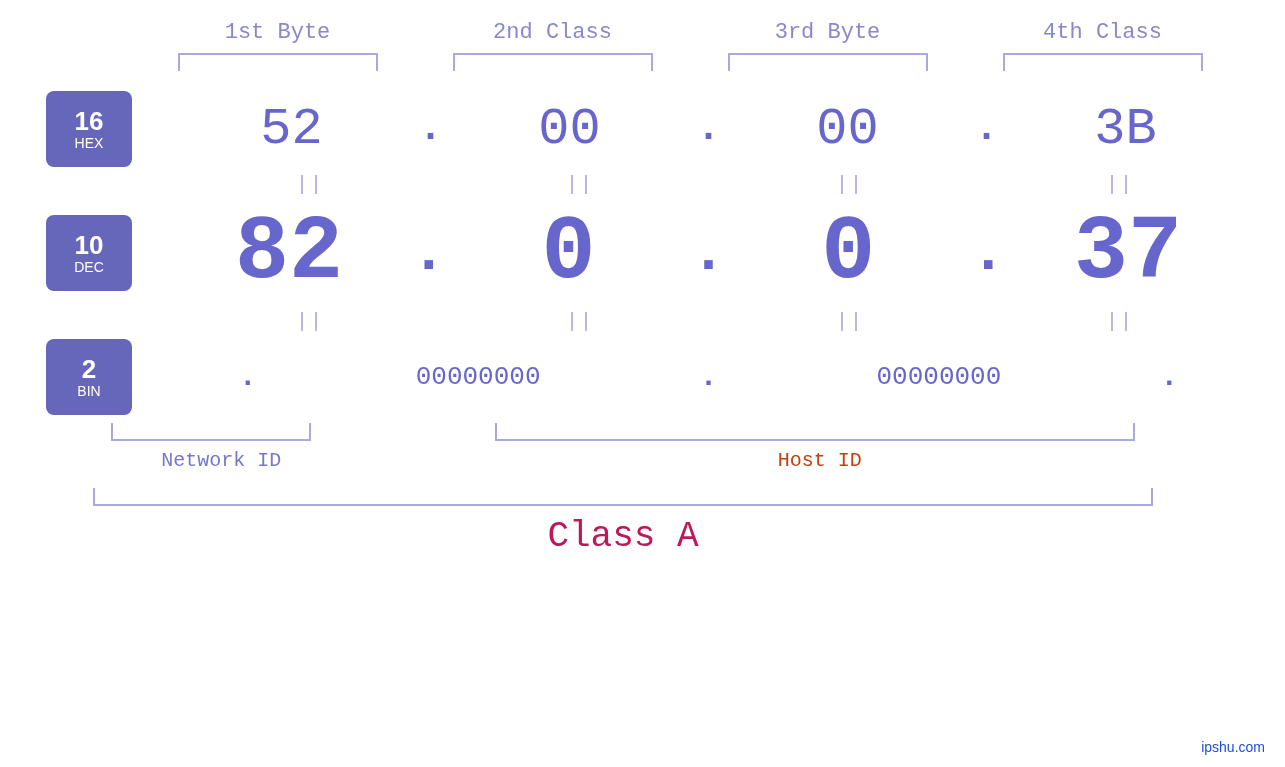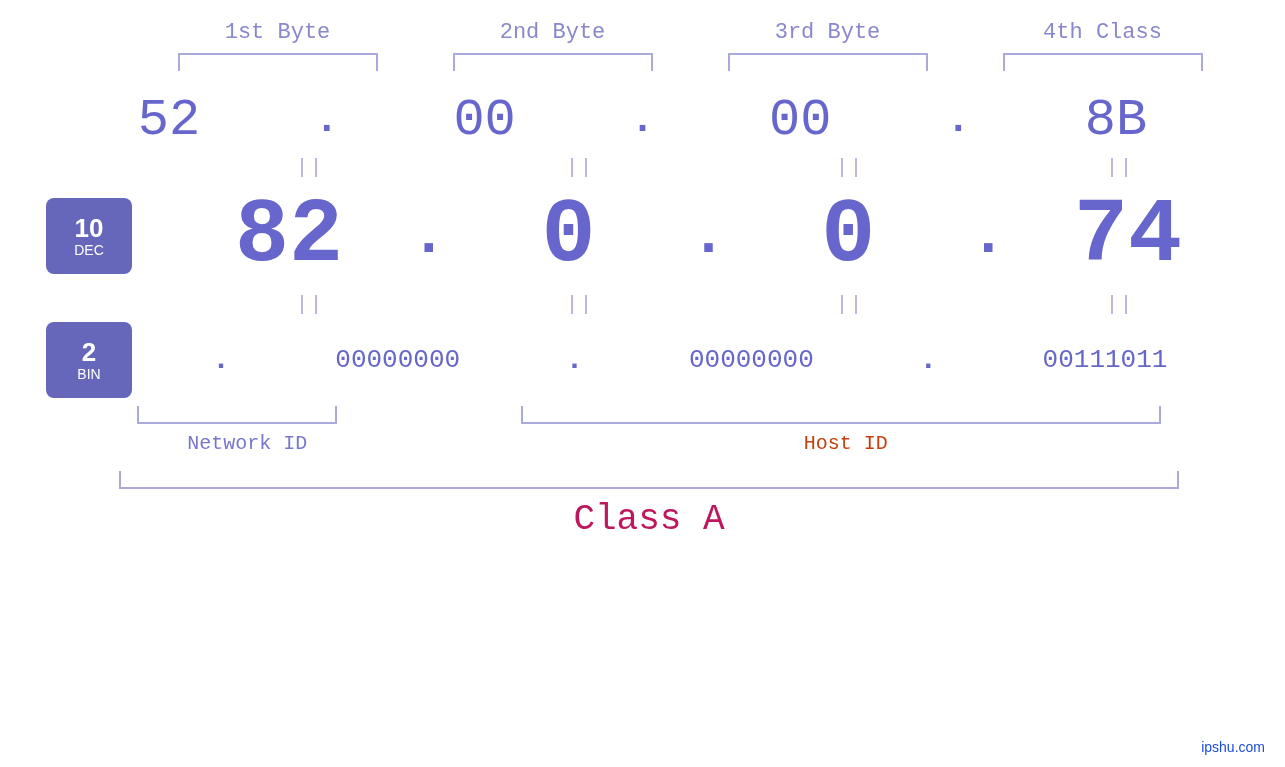--- a/index.html
+++ b/index.html
@@ -155,21 +155,21 @@
       color: #aaaadd;
       font-size: 20px;
       letter-spacing: 2px;
     }
 
     
     .bottom-section {
       margin-top: 8px;
       width: 1285px;
       position: relative;
-      padding-left: 99px;
+      padding-left: 73px;
     }
 
     
     .watermark {
       position: absolute;
       bottom: 12px;
       right: 20px;
       color: #1d4ed8;
       font-size: 14px;
       font-family: Arial, sans-serif;
@@ -184,41 +184,45 @@
       flex-shrink: 0;
     }
   </style>
 </head>
 <body>
 
 <div class="main-container">
 
   <div class="byte-headers">
     <div class="byte-header">1st Byte</div>
-    <div class="byte-header">2nd Byte</div>
+    <div class="byte-header">2nd Class</div>
     <div class="byte-header">3rd Byte</div>
     <div class="byte-header">4th Class</div>
   </div>
 
   <div class="top-brackets">
     <div class="bracket-top"></div>
     <div class="bracket-top"></div>
     <div class="bracket-top"></div>
     <div class="bracket-top"></div>
   </div>
 
   <div class="data-row">
+    <div class="label-box">
+      <span class="label-num">16</span>
+      <span class="label-text">HEX</span>
+    </div>
     <div class="values-row">
       <span class="byte-value hex">52</span>
       <span class="dot-sep dot hex">.</span>
       <span class="byte-value hex">00</span>
       <span class="dot-sep dot hex">.</span>
       <span class="byte-value hex">00</span>
       <span class="dot-sep dot hex">.</span>
-      <span class="byte-value hex">8B</span>
+      <span class="byte-value hex">3B</span>
     </div>
   </div>
 
   <div class="equals-wrapper">
     <div class="eq-item">||</div>
     <div class="eq-item">||</div>
     <div class="eq-item">||</div>
     <div class="eq-item">||</div>
   </div>
 
@@ -227,21 +231,21 @@
       <span class="label-num">10</span>
       <span class="label-text">DEC</span>
     </div>
     <div class="values-row">
       <span class="byte-value dec">82</span>
       <span class="dot-sep dot dec">.</span>
       <span class="byte-value dec">0</span>
       <span class="dot-sep dot dec">.</span>
       <span class="byte-value dec">0</span>
       <span class="dot-sep dot dec">.</span>
-      <span class="byte-value dec">74</span>
+      <span class="byte-value dec">37</span>
     </div>
   </div>
 
   <div class="equals-wrapper">
     <div class="eq-item">||</div>
     <div class="eq-item">||</div>
     <div class="eq-item">||</div>
     <div class="eq-item">||</div>
   </div>
 
@@ -249,21 +253,20 @@
     <div class="label-box">
       <span class="label-num">2</span>
       <span class="label-text">BIN</span>
     </div>
     <div class="values-row">
       <span class="dot-sep dot bin">.</span>
       <span class="byte-value bin">00000000</span>
       <span class="dot-sep dot bin">.</span>
       <span class="byte-value bin">00000000</span>
       <span class="dot-sep dot bin">.</span>
-      <span class="byte-value bin">00111011</span>
     </div>
   </div>
 
   <div class="bottom-section">
     <div style="display:flex; width:1100px; justify-content:space-around; align-items:flex-start;">
 
       <div style="width:200px; height:18px; border-bottom:2px solid #aaaadd; border-left:2px solid #aaaadd; border-right:2px solid #aaaadd;"></div>
 
       <div style="width:30px;"></div>
 

